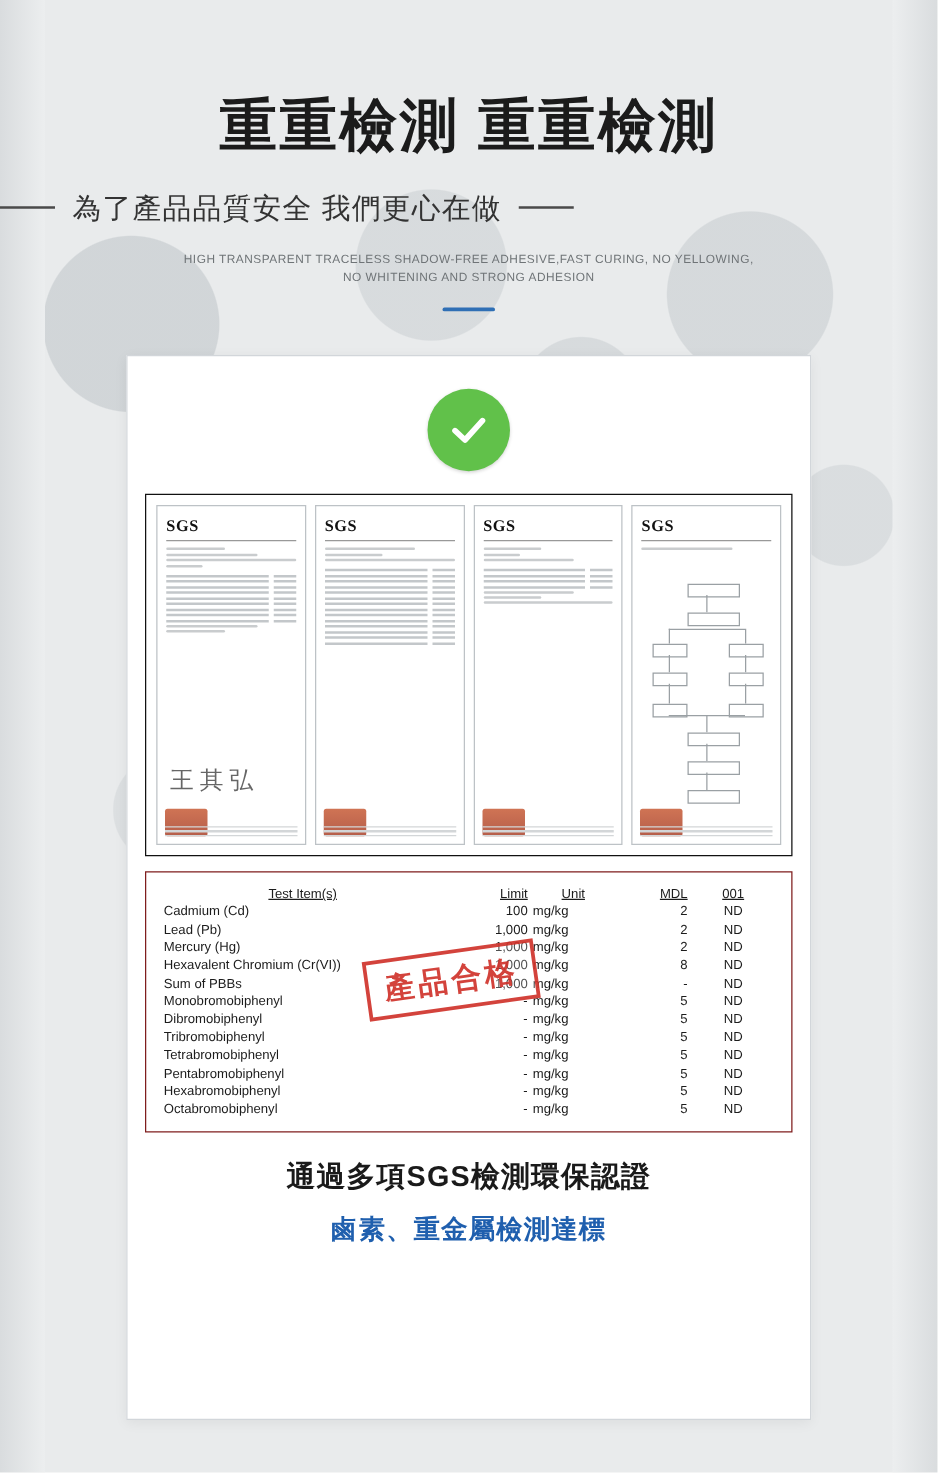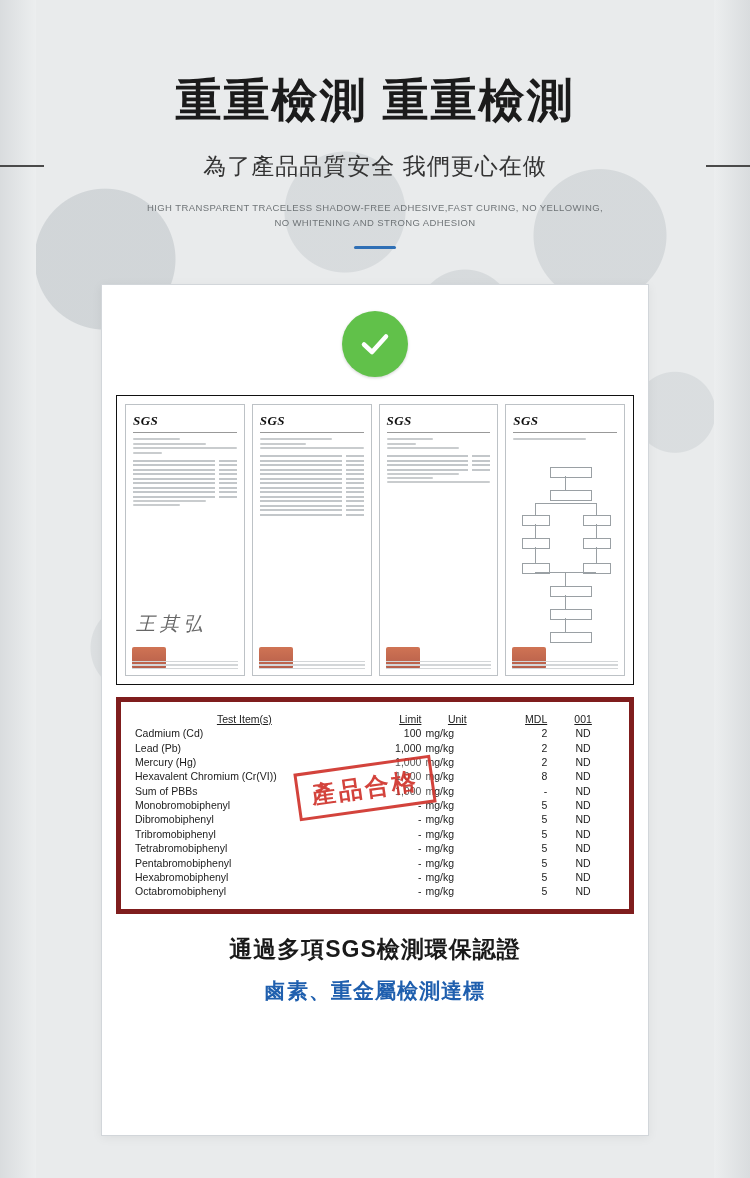--- a/index.html
+++ b/index.html
@@ -35,21 +35,21 @@
   .page{position:relative;width:750px;height:1178px;}
 
   
   .header{padding-top:74px;text-align:center;position:relative;}
   .title{
     font-size:46px;font-weight:bold;letter-spacing:2px;color:#1b1b1b;
     line-height:1.15;
   }
   .subline{
     margin-top:24px;
-    display:flex;align-items:center;justify-content:space-between;
+    display:flex;align-items:center;justify-content:flex-start;gap:14px;
     font-size:23px;color:#333;letter-spacing:1px;font-weight:500;
   }
   .subline .rule{display:inline-block;width:44px;height:2px;background:#4a4a4a;}
   .eng{
     margin-top:18px;font-size:9.5px;color:#6f7477;letter-spacing:.4px;line-height:1.6;
     font-family:"Liberation Sans",sans-serif;
   }
   .eng .l2{display:block;}
   .accent-bar{
     width:42px;height:3px;background:#2f6fb5;margin:16px auto 0;border-radius:2px;
@@ -69,21 +69,21 @@
   }
   .check svg{display:block;}
 
   
   .certs{
     margin:18px 14px 0;border:1px solid #111;background:#fff;
     padding:8px;display:flex;gap:7px;box-sizing:border-box;
   }
   .cert{
     flex:1;border:1px solid #bdc2c6;background:#fff;height:272px;
-    position:relative;overflow:hidden;padding:8px 7px 0;box-sizing:border-box;font-style:italic;
+    position:relative;overflow:hidden;padding:8px 7px 0;box-sizing:border-box;
   }
   .cert .sgs{font-size:13px;font-weight:bold;letter-spacing:.5px;color:#111;font-family:"Liberation Serif",serif;}
   .cert .sgs-rule{height:1px;background:#999;margin:3px 0 5px;}
   .ln{height:2px;background:#c9ccce;margin:2.5px 0;border-radius:1px;}
   .ln.s{width:45%;}
   .ln.m{width:70%;}
   .ln.xs{width:28%;}
   .ln.t{height:1.5px;}
   .rows{margin-top:6px;}
   .row-line{display:flex;gap:4px;align-items:center;margin:2.5px 0;}
@@ -102,21 +102,21 @@
   
   .flow{position:absolute;left:8px;right:8px;top:58px;bottom:40px;}
   .node{
     position:absolute;background:#fff;border:1px solid #9aa0a4;height:9px;width:26px;
   }
   .node.wide{width:40px;}
   .conn{position:absolute;background:#9aa0a4;}
 
   
   .table-wrap{
-    margin:12px 14px 0;border:5px solid #7f1d1d;padding:10px 12px 10px;
+    margin:12px 14px 0;border:1px solid #7f1d1d;padding:10px 12px 10px;
     box-sizing:border-box;position:relative;background:#fff;
   }
   table{width:100%;border-collapse:collapse;font-size:10.5px;color:#1c1c1c;}
   th{font-weight:normal;text-decoration:underline;padding:1px 2px;font-size:10.5px;}
   td{padding:1.2px 2px;}
   .c-item{text-align:left;width:46%;}
   .c-limit{text-align:right;width:14%;}
   .c-unit{width:14%;}
   .c-mdl{text-align:right;width:12%;}
   .c-res{text-align:center;width:14%;}

